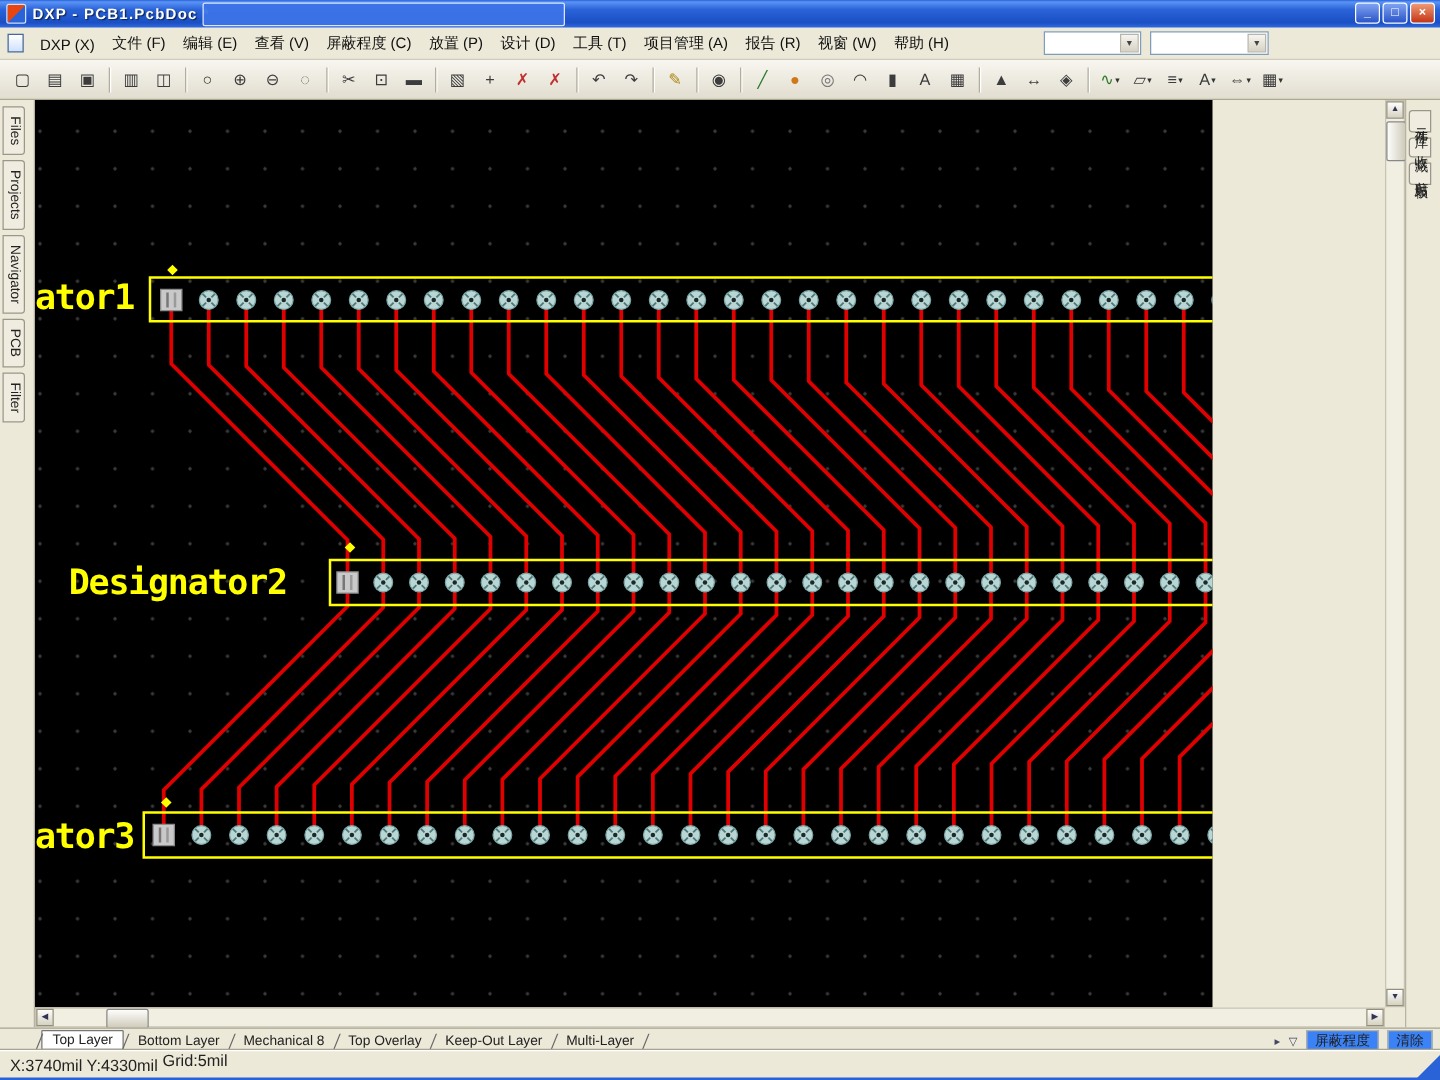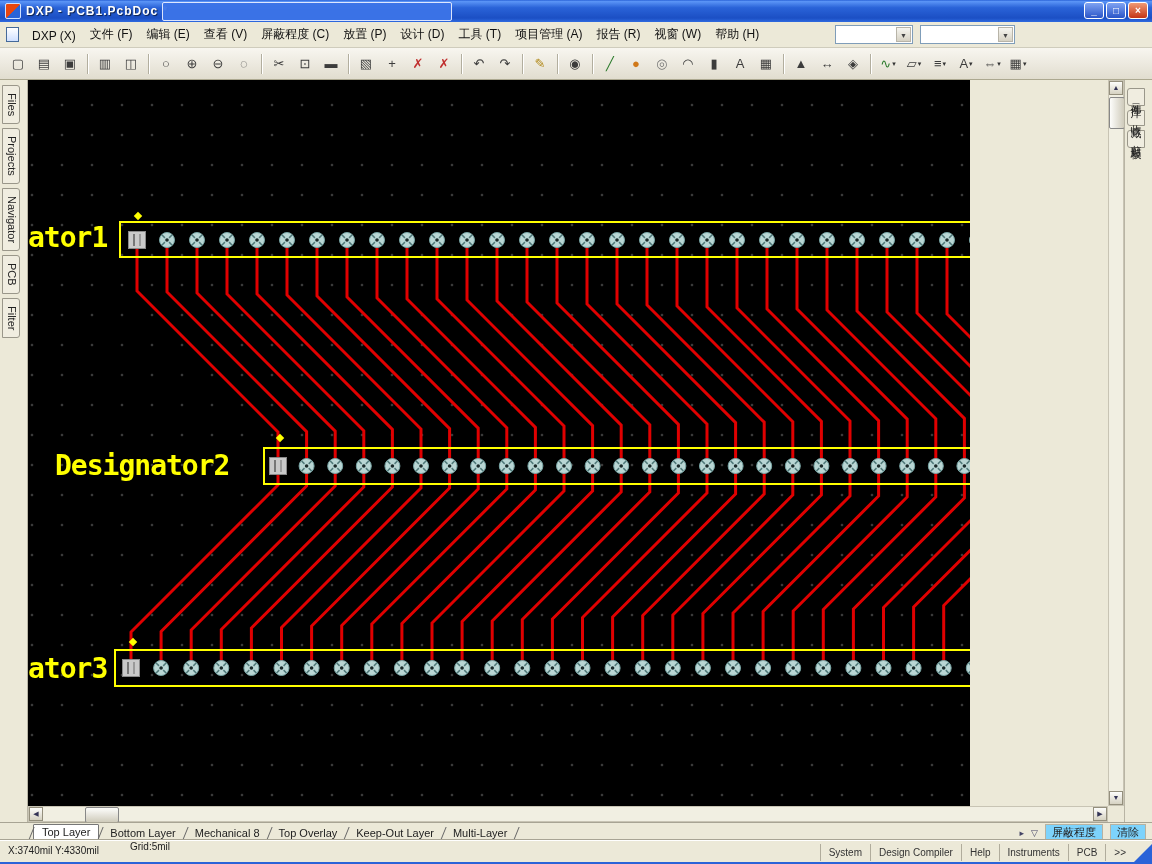--- a/index.html
+++ b/index.html
@@ -76,25 +76,25 @@
   
   .layerbar{position:absolute;left:0;top:822px;width:1152px;height:18px;background:#ece9d8;
     border-top:1px solid #a8a494;box-sizing:border-box;display:flex;align-items:center;
     font-size:11px;padding-left:30px}
   #layer-tabs{display:flex;align-items:flex-end;height:100%}
   .layer-tab{padding:1px 8px;color:#222;white-space:nowrap}
   .layer-tab.active{background:#fff;border:1px solid #777;border-radius:1px}
   .layer-sep{width:1px;height:13px;background:#666;transform:skewX(-22deg);margin:0 1px}
   .layer-right{position:absolute;right:6px;top:1px;display:flex;align-items:center;gap:7px;font-size:11px}
   .mask-icon{font-size:9px;color:#446}
-  .mask-btn{padding:0 6px;border:1px solid #b6b2a2;background:#7dd3fc;color:#222;white-space:nowrap}
+  .mask-btn{padding:0 6px;border:1px solid #b6b2a2;background:#3b82f6;color:#222;white-space:nowrap}
 
   
   .statusbar{position:absolute;left:0;top:840px;width:1152px;height:22px;background:#ece9d8;
-    border-top:1px solid #fff;box-shadow:0 -1px 0 #a8a494;font-size:10px;color:#222;box-sizing:border-box}
+    border-top:1px solid #fff;box-shadow:0 -1px 0 #a8a494;font-size:13px;color:#222;box-sizing:border-box}
   .status-left{position:absolute;left:8px;top:4px;white-space:pre}
   .grid-label{position:absolute;left:130px;top:0}
   .status-btns{position:absolute;right:18px;top:0;height:22px;display:flex;align-items:center}
   .status-btn{padding:3px 8px;border-left:1px solid #b0ac9c;color:#333;white-space:nowrap}
   .bottom-edge{position:absolute;left:0;top:862px;width:1152px;height:2px;background:#2a63d8}
   .corner{position:absolute;right:0;bottom:0;width:0;height:0;
     border-left:20px solid transparent;border-bottom:20px solid #2a63d8}
 </style>
 </head>
 <body>
@@ -913,25 +913,17 @@
       <span class="mask-icon">▸</span>
       <span class="mask-icon">▽</span>
       <span class="mask-btn">屏蔽程度</span>
       <span class="mask-btn">清除</span>
     </div>
   </div>
 
   <div class="statusbar">
     <span class="status-left">X:3740mil Y:4330mil</span>
     <span class="grid-label">Grid:5mil</span>
-    <div class="status-btns" id="status-btns">
-        <span class="status-btn">System</span>
-        <span class="status-btn">Design Compiler</span>
-        <span class="status-btn">Help</span>
-        <span class="status-btn">Instruments</span>
-        <span class="status-btn">PCB</span>
-        <span class="status-btn">&gt;&gt;</span>
-      </div>
   </div>
 
   <div class="bottom-edge"></div>
   <div class="corner"></div>
 </div>
 
 </body></html>

